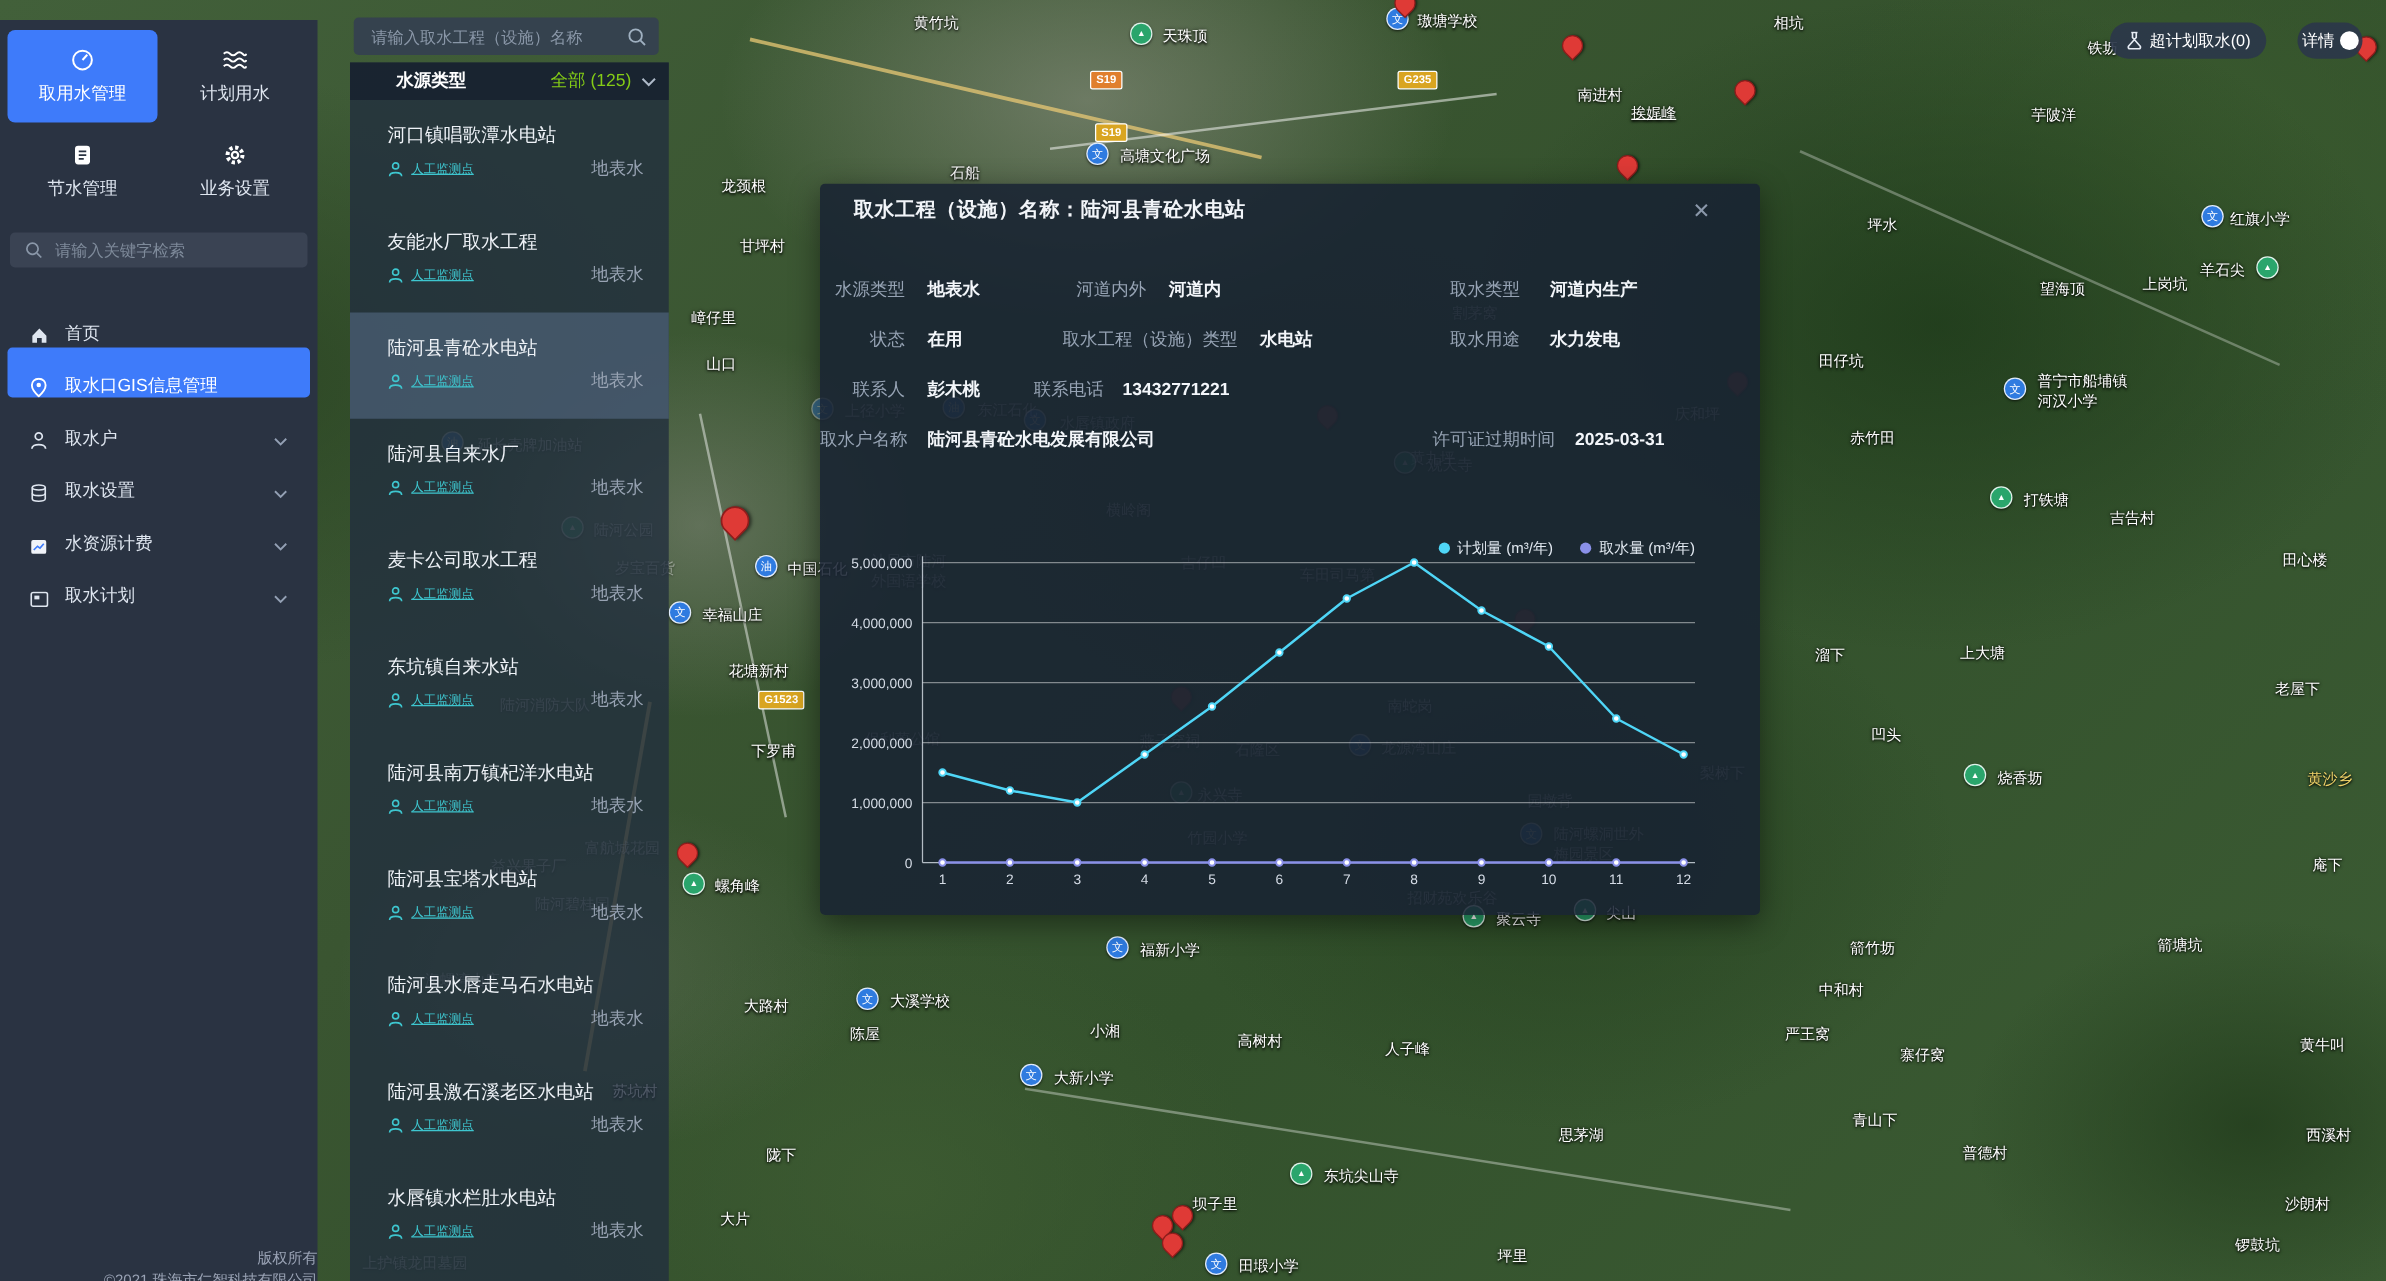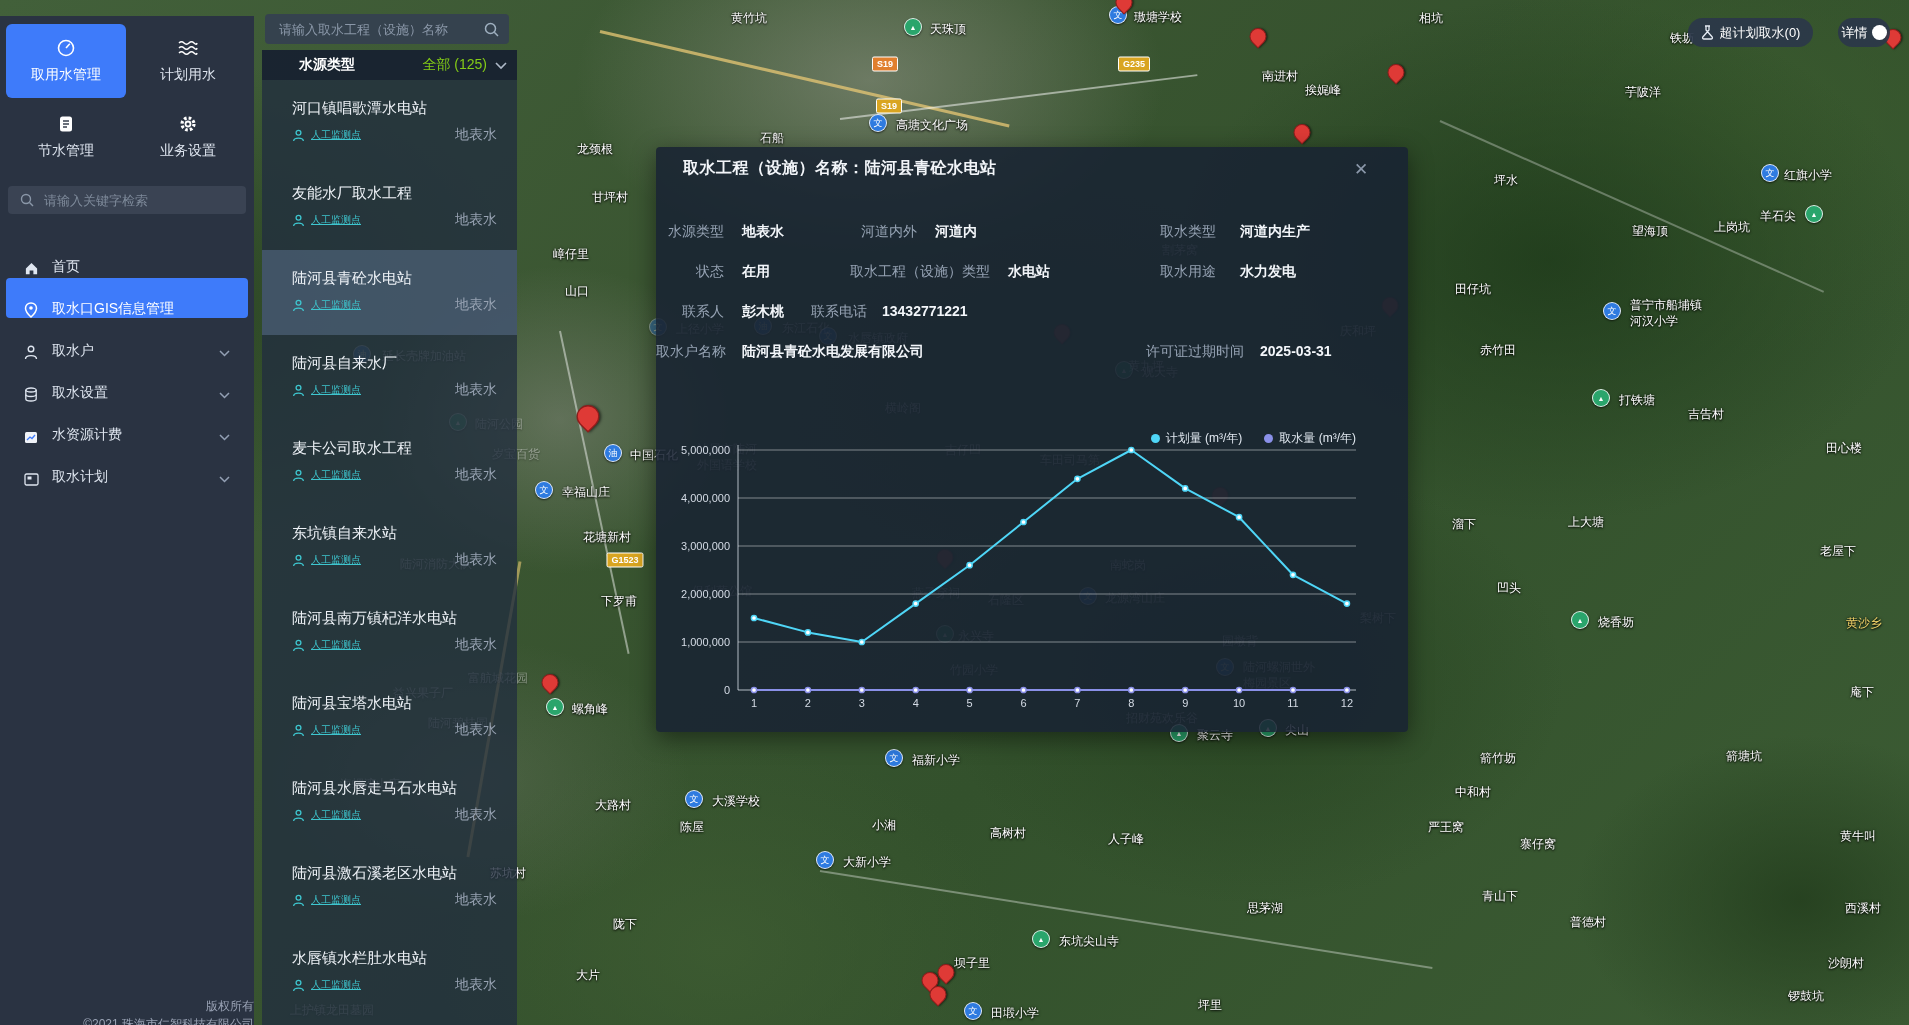--- a/index.html
+++ b/index.html
@@ -53,21 +53,21 @@
   #side-search input::placeholder{color:#7e8a9a;}
   #menu{position:absolute;left:0;top:218px;width:254px;}
   .mitem{position:relative;height:40px;margin:2px 6px;display:flex;align-items:flex-end;
          color:#dfe6f0;font-size:14px;border-radius:4px;cursor:pointer;}
   .mitem .micon{width:18px;margin:0 12px 0 16px;display:flex;justify-content:center;}
   .mitem.active{background:#3e7bfa;color:#fff;}
   .mitem .chev{position:absolute;right:18px;}
   #side-footer{position:absolute;left:0;bottom:8px;width:254px;text-align:right;color:#9aa3b5;font-size:12px;line-height:18px;}
 
   
-  #stations{position:absolute;left:262px;top:0;width:291px;height:1025px;z-index:20;}
+  #stations{position:absolute;left:280px;top:0;width:291px;height:1025px;z-index:20;}
   #st-search{position:absolute;left:3px;top:14px;width:244px;height:30px;background:rgba(52,64,80,.92);
         border-radius:4px;display:flex;align-items:center;justify-content:space-between;}
   #st-search input{background:transparent;border:none;outline:none;color:#cfd6e2;font-size:13px;width:190px;margin-left:12px;}
   #st-search input::placeholder{color:#8a97a8;}
   #st-search svg{margin-right:10px;}
   #st-body{position:absolute;left:0;top:50px;width:255px;height:975px;background:rgba(34,46,62,.8);}
   #st-header{height:30px;background:rgba(24,33,46,.85);display:flex;align-items:center;color:#fff;font-size:14px;}
   #st-header .fl{margin-left:37px;font-weight:bold;}
   #st-header .fv{margin-left:auto;color:#84cc16;}
   #st-header .chev{margin:0 10px 0 8px;}
@@ -94,21 +94,21 @@
   .dp{position:absolute;display:flex;font-size:14px;line-height:16px;}
   .dp .dl{display:inline-block;text-align:right;color:#96a3b4;}
   .dp .dv{margin-left:18px;color:#f3f6fa;font-weight:bold;}
   .p1{left:0;top:76px}  .p1 .dl{width:68px}
   .p2{left:190px;top:76px} .p2 .dl{width:71px}
   .p3{left:504px;top:76px} .p3 .dl{width:56px} .p3 .dv{margin-left:24px}
   .p4{left:0;top:116px} .p4 .dl{width:68px}
   .p5{left:190px;top:116px} .p5 .dl{width:144px}
   .p6{left:504px;top:116px} .p6 .dl{width:56px} .p6 .dv{margin-left:24px}
   .p7{left:0;top:156px} .p7 .dl{width:68px}
-  .p8{left:144px;top:156px} .p8 .dl{width:67px} .p8 .dv{margin-left:15px}
+  .p8{left:160px;top:156px} .p8 .dl{width:67px} .p8 .dv{margin-left:15px}
   .p9{left:0;top:196px} .p9 .dl{width:70px} .p9 .dv{margin-left:16px}
   .p10{left:484px;top:196px} .p10 .dl{width:104px} .p10 .dv{margin-left:16px}
   #m-legend{position:absolute;top:283px;right:52px;display:flex;align-items:center;color:#e2e9f1;font-size:12px;}
   #m-legend .le{display:flex;align-items:center;margin-left:22px;}
   #m-legend .dot{width:9px;height:9px;border-radius:50%;margin-right:6px;}
   #chart-svg{position:absolute;left:0;top:0;}
 </style>
 </head>
 <body>
 
@@ -124,21 +124,21 @@
     <div id="map-layer">
         <span class="ml" style="left: 731px; top: 10px;">黄竹坑</span>
         <span class="ml" style="left: 1419px; top: 10px;">相坑</span>
         <span class="ml" style="left: 1670px; top: 30px;">铁坜</span>
         <span class="ml" style="left: 760px; top: 130px;">石船</span>
         <span class="ml" style="left: 577px; top: 141px;">龙颈根</span>
         <span class="ml" style="left: 592px; top: 189px;">甘坪村</span>
         <span class="ml" style="left: 553px; top: 246px;">嶂仔里</span>
         <span class="ml" style="left: 565px; top: 283px;">山口</span>
         <span class="ml" style="left: 1262px; top: 68px;">南进村</span>
-        <span class="ml" style="left: 1305px; top: 82px;">挨娓峰</span>
+        <span class="ml" style="left: 1305px; top: 82px; text-decoration: underline;">挨娓峰</span>
         <span class="ml" style="left: 1625px; top: 84px;">芋陂洋</span>
         <span class="ml" style="left: 1494px; top: 172px;">坪水</span>
         <span class="ml" style="left: 1632px; top: 223px;">望海顶</span>
         <span class="ml" style="left: 1714px; top: 219px;">上岗坑</span>
         <span class="ml" style="left: 1760px; top: 208px;">羊石尖</span>
         <span class="ml" style="left: 1784px; top: 167px;">红旗小学</span>
         <span class="ml" style="left: 1455px; top: 281px;">田仔坑</span>
         <span class="ml" style="left: 1480px; top: 342px;">赤竹田</span>
         <span class="ml" style="left: 1688px; top: 406px;">吉告村</span>
         <span class="ml" style="left: 1826px; top: 440px;">田心楼</span>

